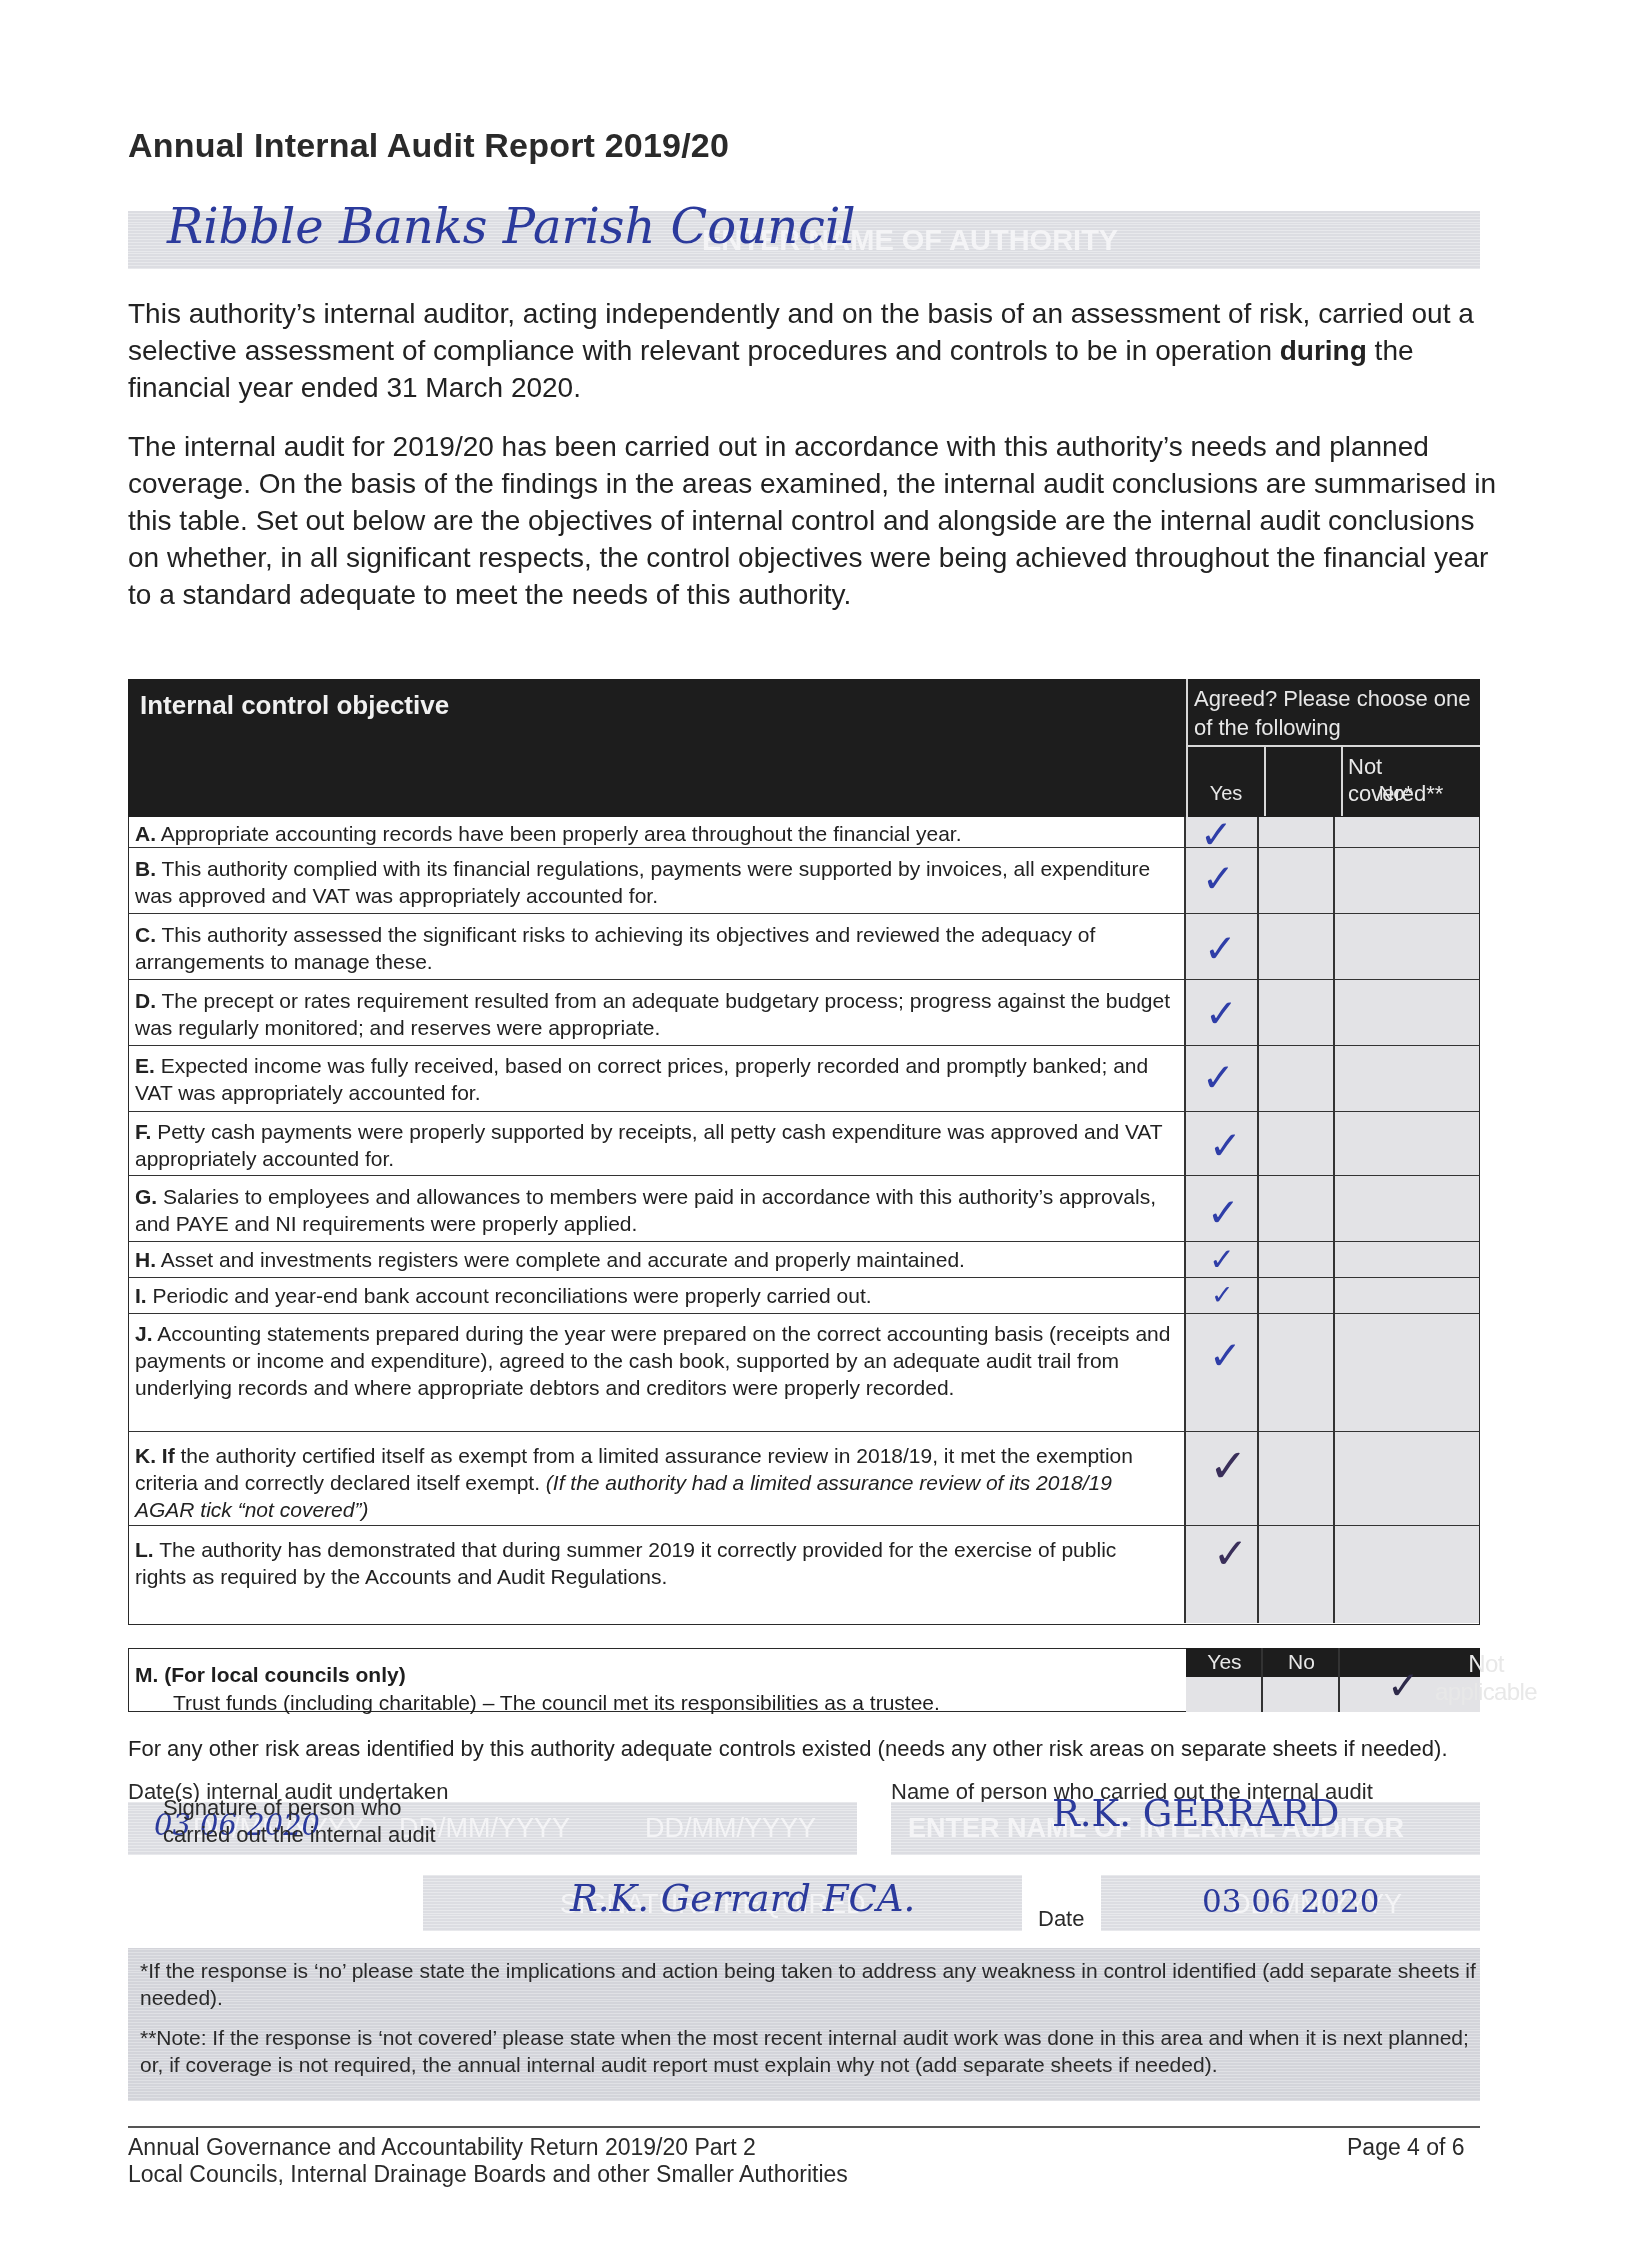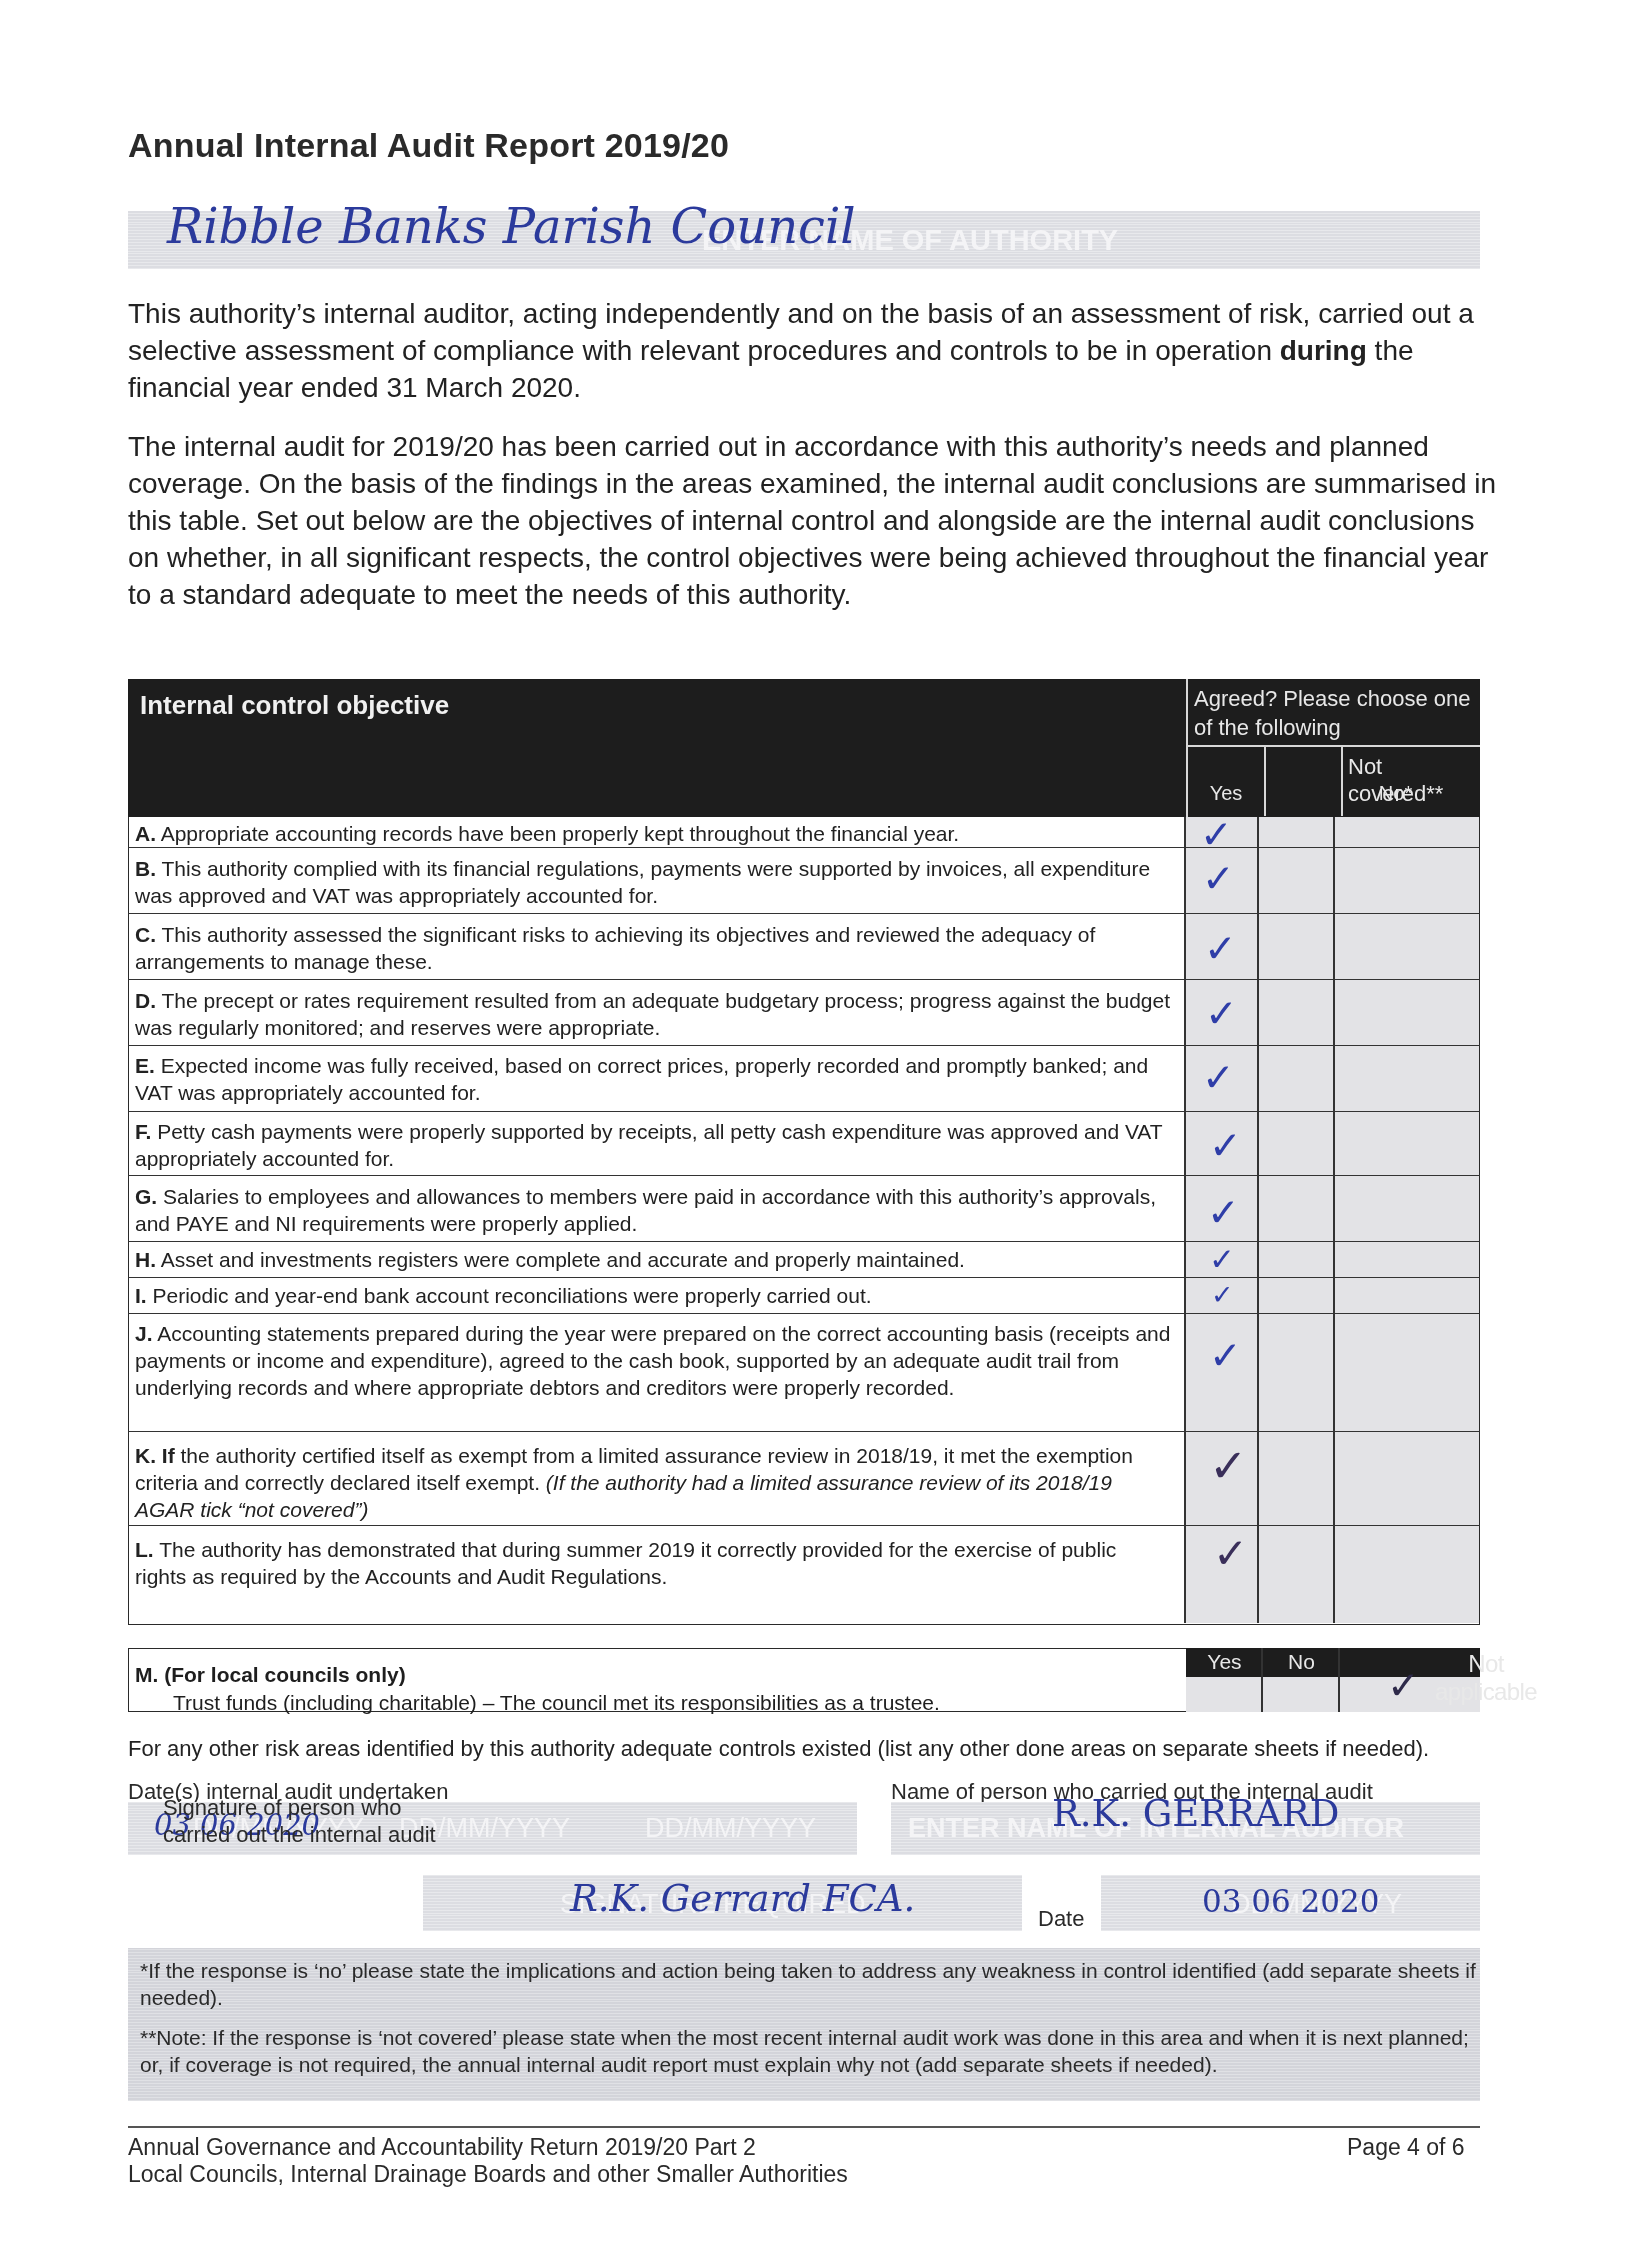--- a/index.html
+++ b/index.html
@@ -67,21 +67,21 @@
 <div class="abs th-col" style="left:1188px; top:782px; width:76px;">Yes</div>
 <div class="abs th-col" style="left:1314px; top:782px; width:75px;padding-left:44px;">No*</div>
 <div class="abs th-col" style="left:1348px; top:753px; width:126px; text-align:left; font-size:22px; line-height:27px;">Not covered**</div>
 
 <div class="abs cellcol" style="left:1186px; top:817px; width:293px; height:806px;"></div>
 <div class="abs vline" style="left:1184px; top:817px; height:806px;"></div>
 <div class="abs vline" style="left:1257px; top:817px; height:806px;"></div>
 <div class="abs vline" style="left:1333px; top:817px; height:806px;"></div>
 
 <div class="abs row" style="top:817px; height:31px;"></div>
-<div class="abs row-text" style="top:820px;"><b>A.</b> <span>Appropriate accounting records have been properly kept throughout the financial year.</span></div>
+<div class="abs row-text" style="top:820px;"><b>A.</b> <span>Appropriate accounting records have been properly area throughout the financial year.</span></div>
 <div class="abs tick" style="left:1200px; top:815px;">✓</div>
 
 <div class="abs row" style="top:848px; height:66px;"></div>
 <div class="abs row-text" style="top:855px;"><b>B.</b> <span>This authority complied with its financial regulations, payments were supported by invoices, all expenditure was approved and VAT was appropriately accounted for.</span></div>
 <div class="abs tick" style="left:1202px; top:859px;">✓</div>
 
 <div class="abs row" style="top:913px; height:67px;"></div>
 <div class="abs row-text" style="top:921px;"><b>C.</b> <span>This authority assessed the significant risks to achieving its objectives and reviewed the adequacy of arrangements to manage these.</span></div>
 <div class="abs tick" style="left:1204px; top:929px;">✓</div>
 
@@ -127,21 +127,21 @@
 </div>
 <div class="abs m-head"></div>
 <div class="abs m-cells cellcol"></div>
 <div class="abs th-col" style="left:1186px; top:1650px; width:77px; font-size:21px;">Yes</div>
 <div class="abs th-col" style="left:1264px; top:1650px; width:75px; font-size:21px;">No</div>
 <div class="abs th-col" style="left:1416px; top:1650px; width:140px; font-size:24px; letter-spacing:-0.6px;">Not applicable</div>
 <div class="abs vline" style="left:1261px; top:1648px; height:64px;"></div>
 <div class="abs vline" style="left:1338px; top:1648px; height:64px;"></div>
 <div class="abs tick" style="left:1387px; top:1666px; font-size:39px; color:#2e2a4a;">✓</div>
 
-<div class="abs other">For any other risk areas identified by this authority adequate controls existed (list any other done areas on separate sheets if needed).</div>
+<div class="abs other">For any other risk areas identified by this authority adequate controls existed (needs any other risk areas on separate sheets if needed).</div>
 
 <div class="abs lbl" style="left:128px; top:1779px;">Date(s) internal audit undertaken</div>
 <div class="abs shade" style="left:128px; top:1802px; width:729px; height:53px;"></div>
 <div class="abs placeholder-white" style="left:193px; top:1813px; font-size:27px; font-weight:normal;">DD/MM/YYYY</div>
 <div class="abs placeholder-white" style="left:399px; top:1813px; font-size:27px; font-weight:normal;">DD/MM/YYYY</div>
 <div class="abs placeholder-white" style="left:645px; top:1813px; font-size:27px; font-weight:normal;">DD/MM/YYYY</div>
 <div class="abs hand" style="left:154px; top:1808px; font-size:29px;">03 06 2020</div>
 
 <div class="abs lbl" style="left:891px; top:1779px;">Name of person who carried out the internal audit</div>
 <div class="abs shade" style="left:891px; top:1802px; width:589px; height:53px;"></div>

